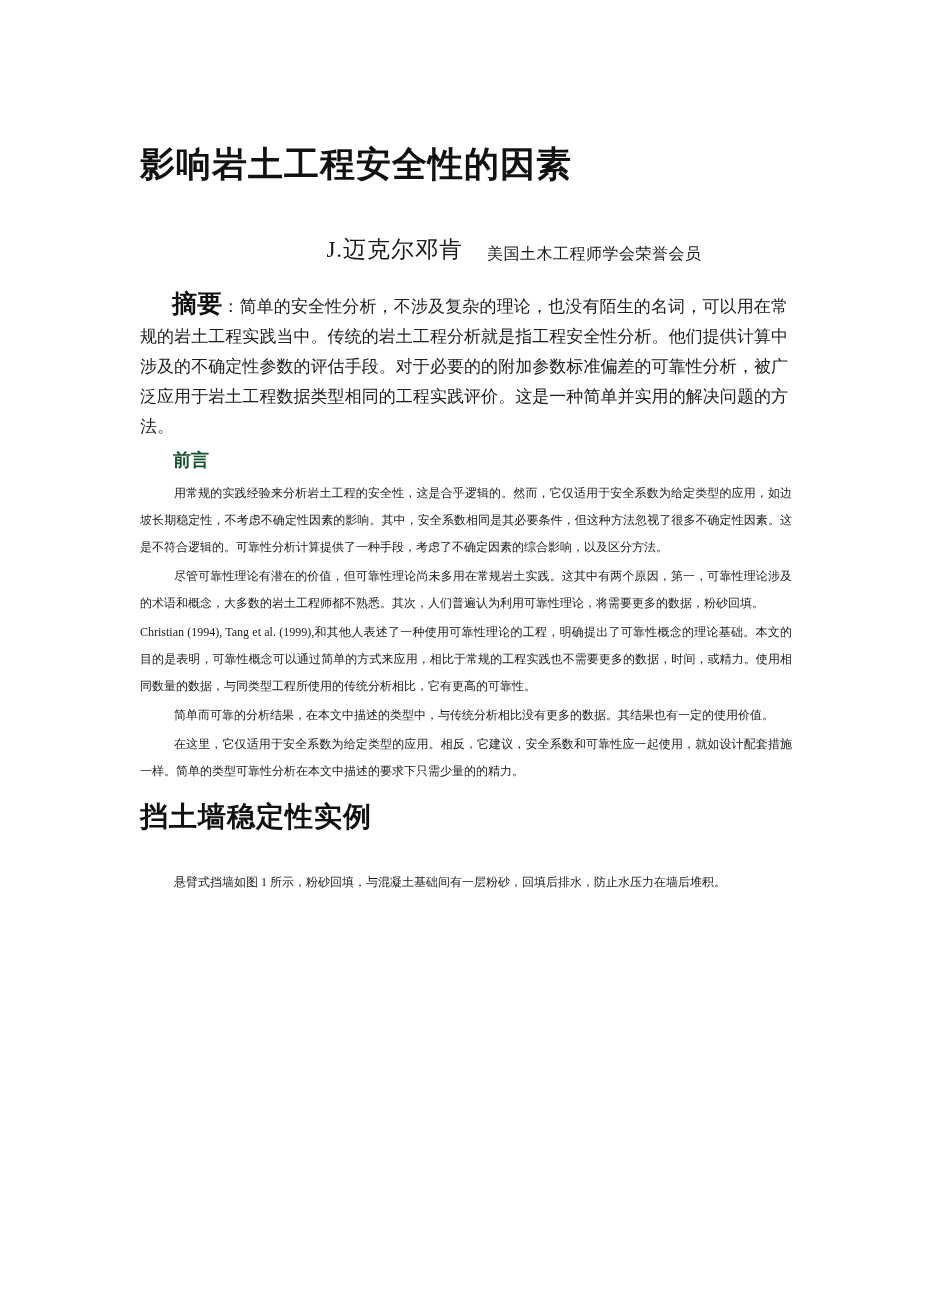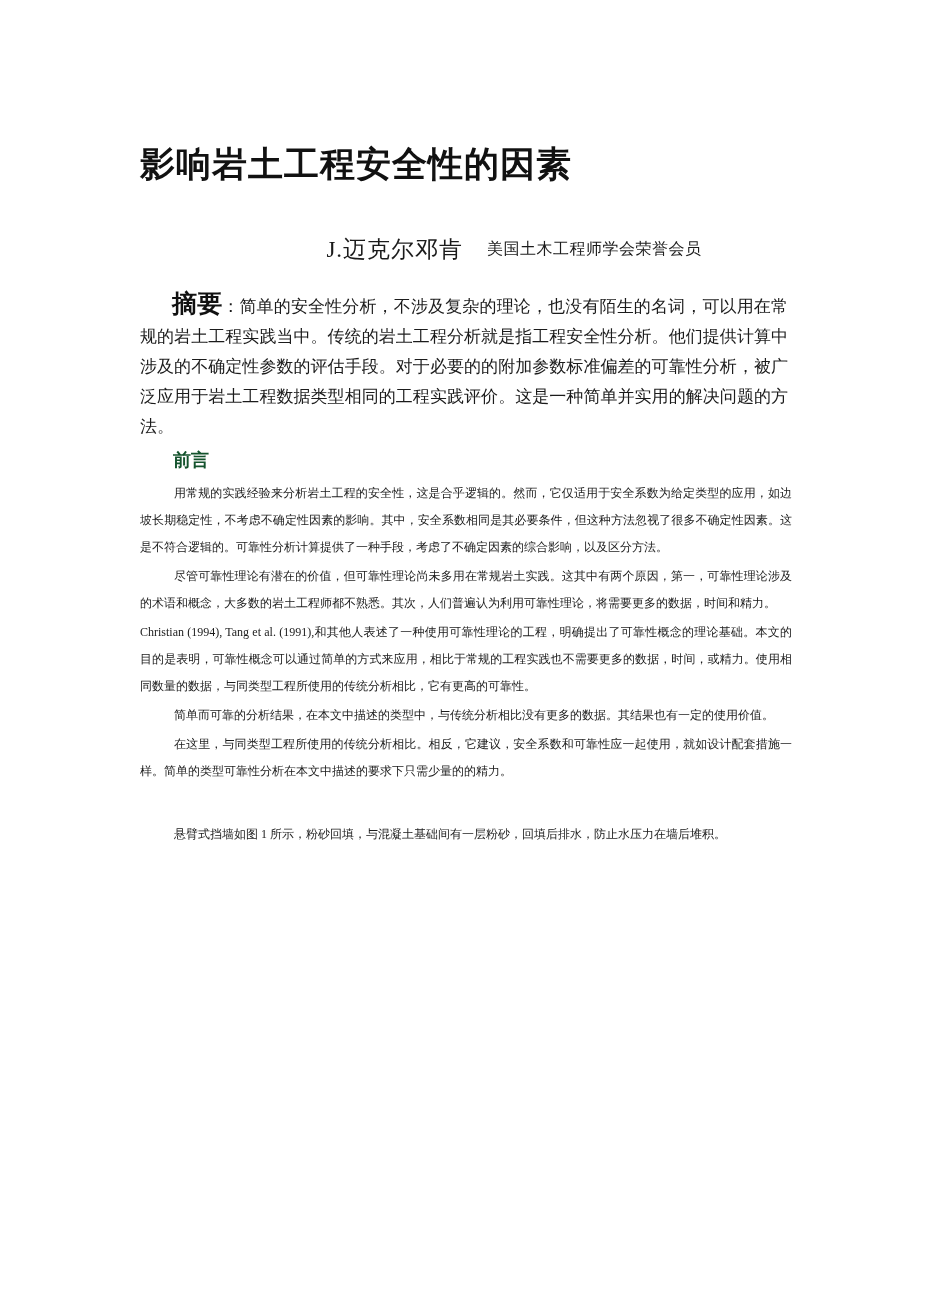--- a/index.html
+++ b/index.html
@@ -24,21 +24,21 @@
     margin: 145px 0 0 0;
     font-family: "Liberation Sans", "DejaVu Sans", sans-serif;
     font-weight: bold;
     font-size: 35px;
     line-height: 1.1;
     letter-spacing: 1px;
     color: #111111;
   }
   .author-line {
     display: flex;
-    align-items: center;
+    align-items: flex-end;
     justify-content: center;
     gap: 24px;
     margin-top: 50px;
     padding-left: 96px;
   }
   .author-name {
     font-size: 23px;
     letter-spacing: 1px;
   }
   .author-affiliation {
@@ -103,25 +103,26 @@
       <span class="author-name">J.迈克尔邓肯</span>
       <span class="author-affiliation">美国土木工程师学会荣誉会员</span>
     </div>
 
     <p class="abstract"><span class="abstract-label">摘要</span><span class="abstract-body">：简单的安全性分析，不涉及复杂的理论，也没有陌生的名词，可以用在常规的岩土工程实践当中。传统的岩土工程分析就是指工程安全性分析。他们提供计算中涉及的不确定性参数的评估手段。对于必要的的附加参数标准偏差的可靠性分析，被广泛应用于岩土工程数据类型相同的工程实践评价。这是一种简单并实用的解决问题的方法。</span></p>
 
     <h3 class="intro-heading">前言</h3>
 
     <p class="para">用常规的实践经验来分析岩土工程的安全性，这是合乎逻辑的。然而，它仅适用于安全系数为给定类型的应用，如边坡长期稳定性，不考虑不确定性因素的影响。其中，安全系数相同是其必要条件，但这种方法忽视了很多不确定性因素。这是不符合逻辑的。可靠性分析计算提供了一种手段，考虑了不确定因素的综合影响，以及区分方法。</p>
 
-    <p class="para">尽管可靠性理论有潜在的价值，但可靠性理论尚未多用在常规岩土实践。这其中有两个原因，第一，可靠性理论涉及的术语和概念，大多数的岩土工程师都不熟悉。其次，人们普遍认为利用可靠性理论，将需要更多的数据，时间和精力。</p>
+    <p class="para">尽管可靠性理论有潜在的价值，但可靠性理论尚未多用在常规岩土实践。这其中有两个原因，第一，可靠性理论涉及的术语和概念，大多数的岩土工程师都不熟悉。其次，人们普遍认为利用可靠性理论，将需要更多的数据，粉砂回填。</p>
 
-    <p class="para no-indent">Christian (1994), Tang et al. (1991),和其他人表述了一种使用可靠性理论的工程，明确提出了可靠性概念的理论基础。本文的目的是表明，可靠性概念可以通过简单的方式来应用，相比于常规的工程实践也不需要更多的数据，时间，或精力。使用相同数量的数据，与同类型工程所使用的传统分析相比，它有更高的可靠性。</p>
+    <p class="para no-indent">Christian (1994), Tang et al. (1999),和其他人表述了一种使用可靠性理论的工程，明确提出了可靠性概念的理论基础。本文的目的是表明，可靠性概念可以通过简单的方式来应用，相比于常规的工程实践也不需要更多的数据，时间，或精力。使用相同数量的数据，与同类型工程所使用的传统分析相比，它有更高的可靠性。</p>
 
     <p class="para">简单而可靠的分析结果，在本文中描述的类型中，与传统分析相比没有更多的数据。其结果也有一定的使用价值。</p>
 
-    <p class="para">在这里，与同类型工程所使用的传统分析相比。相反，它建议，安全系数和可靠性应一起使用，就如设计配套措施一样。简单的类型可靠性分析在本文中描述的要求下只需少量的的精力。</p>
+    <p class="para">在这里，它仅适用于安全系数为给定类型的应用。相反，它建议，安全系数和可靠性应一起使用，就如设计配套措施一样。简单的类型可靠性分析在本文中描述的要求下只需少量的的精力。</p>
 
+    <h2 class="example-heading">挡土墙稳定性实例</h2>
 
     <p class="para para-spaced">悬臂式挡墙如图 1 所示，粉砂回填，与混凝土基础间有一层粉砂，回填后排水，防止水压力在墙后堆积。</p>
 
   </div>
 </div>
 
 </body></html>

